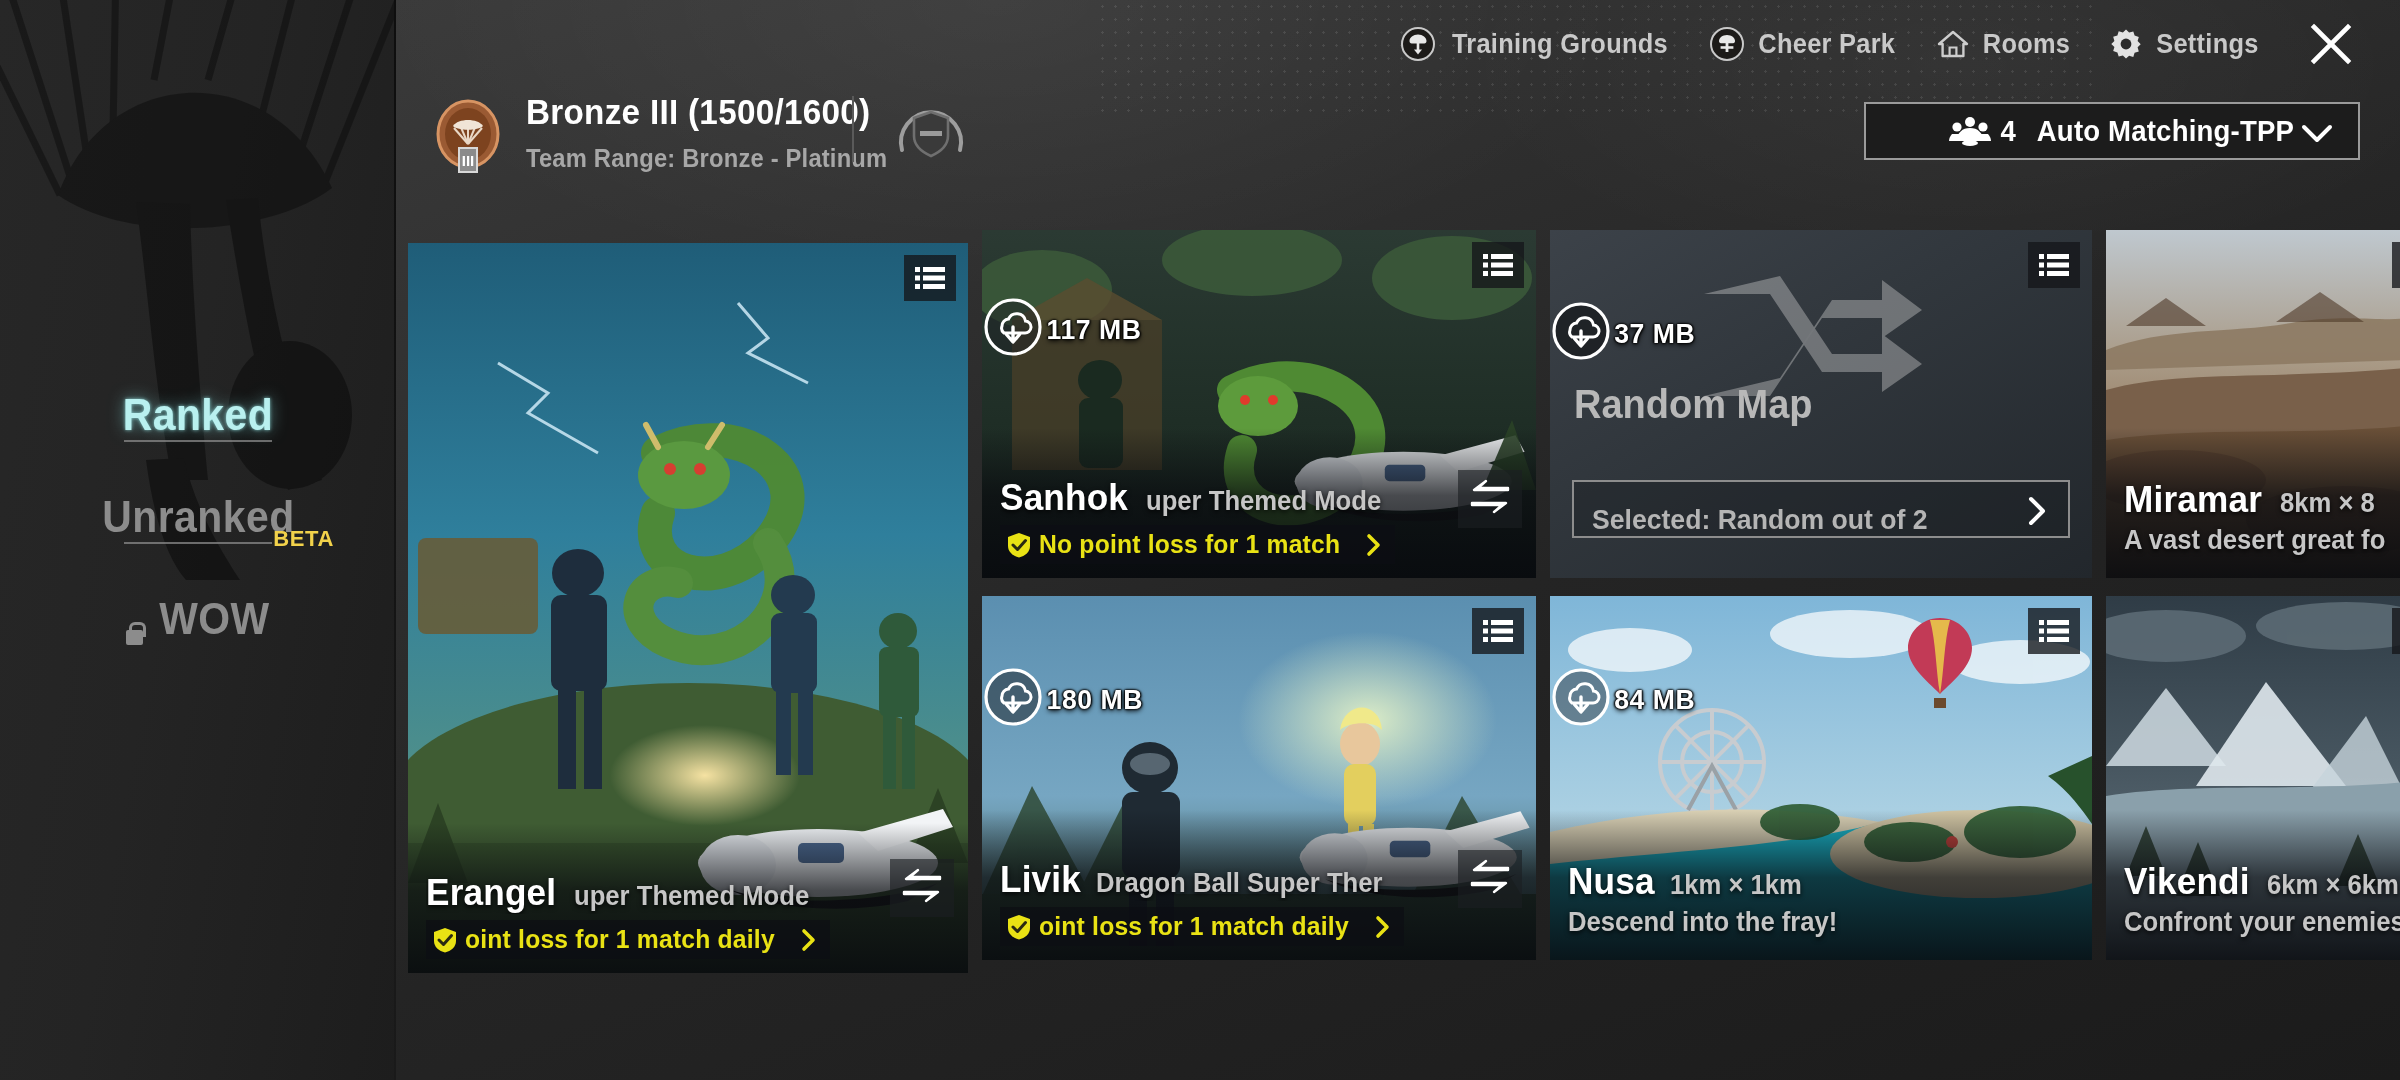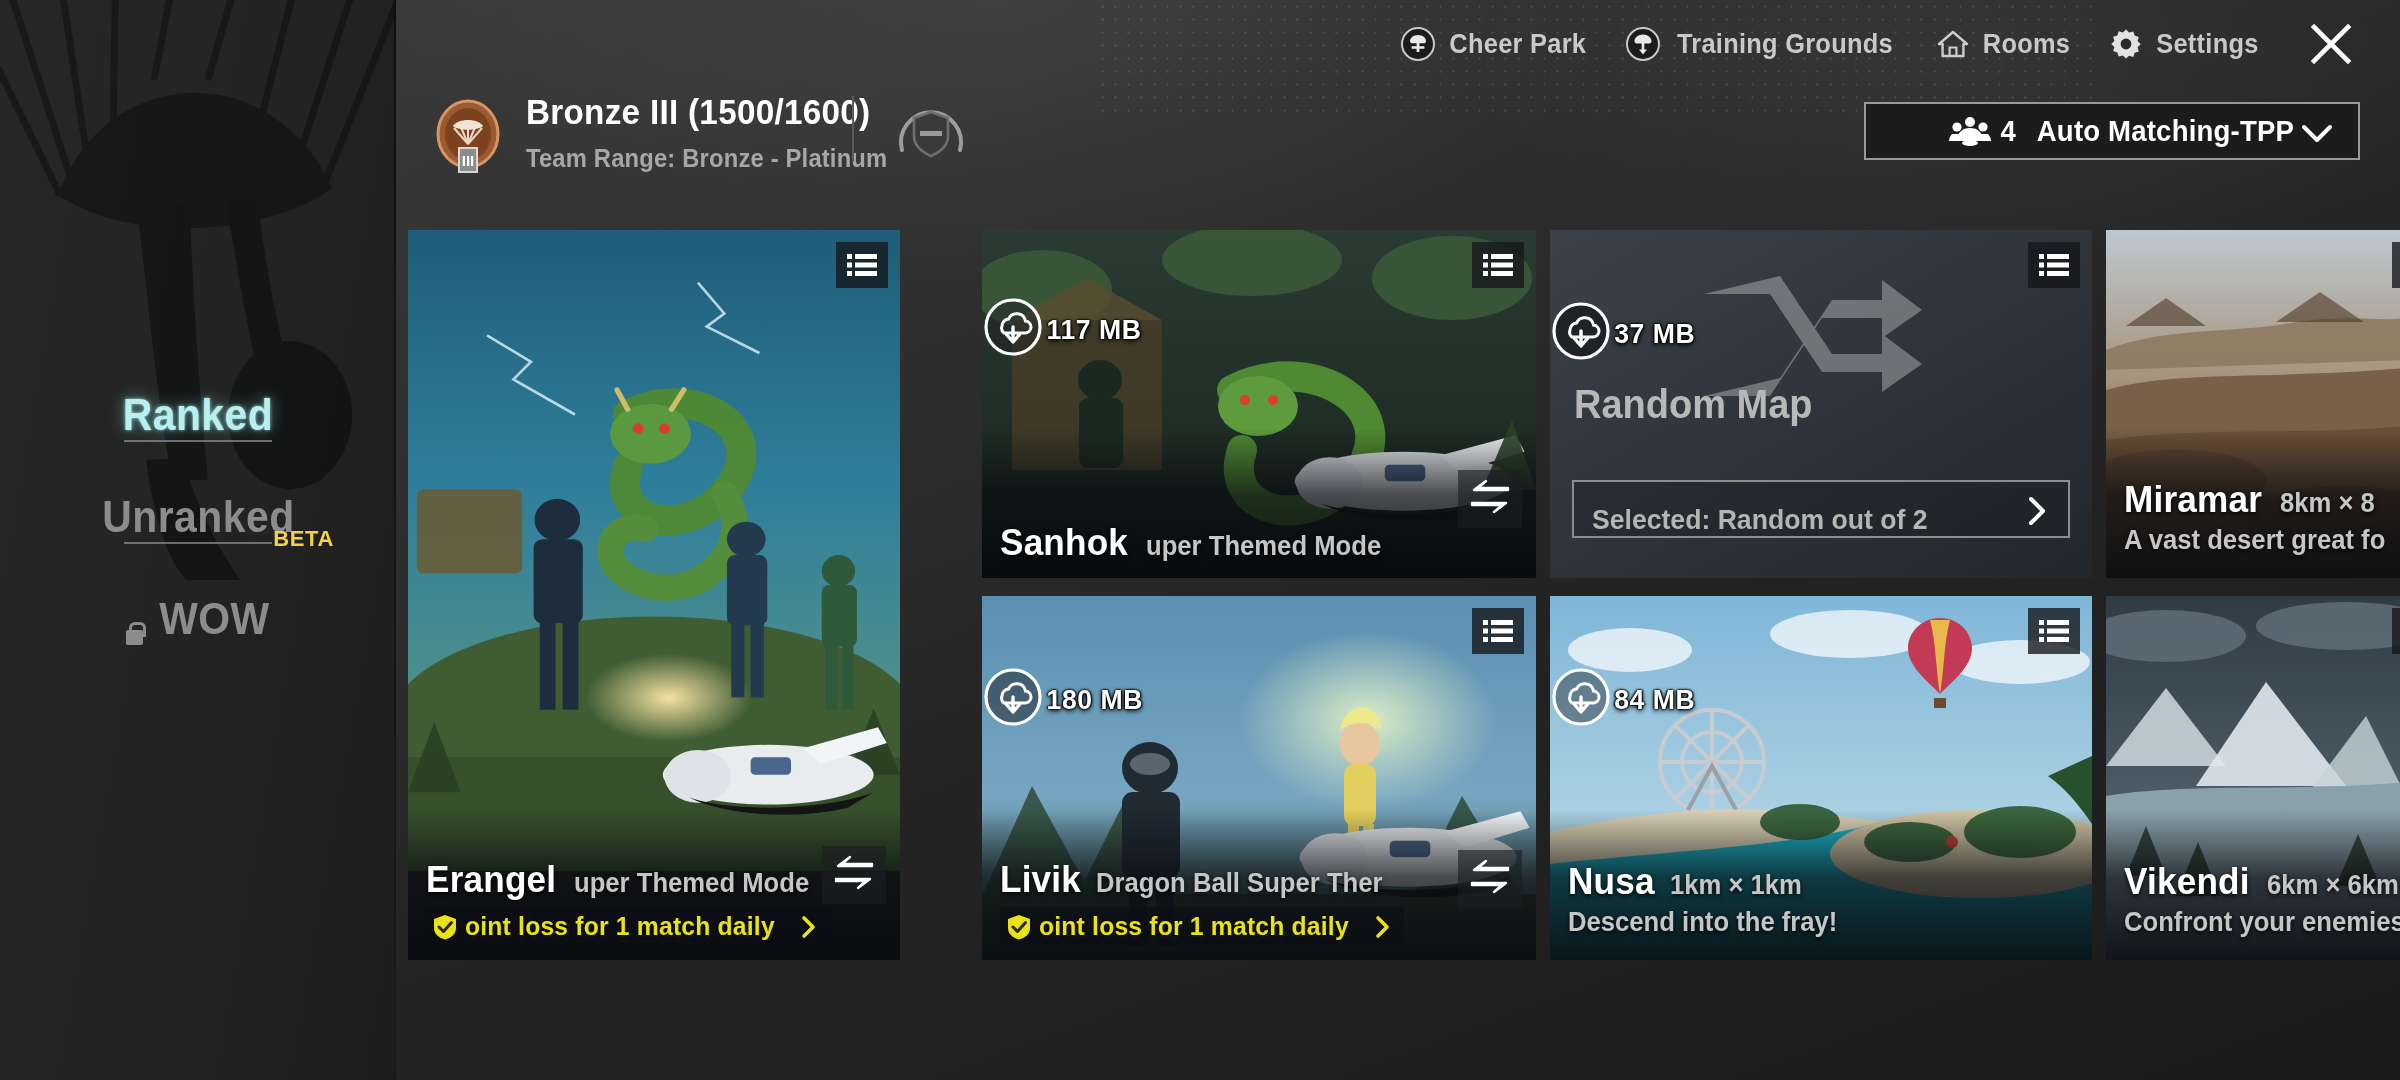--- a/index.html
+++ b/index.html
@@ -159,35 +159,35 @@
   </div>
 
   <div class="main">
     <div class="dotgrid"></div>
 
     <div class="topnav">
 
       <div class="nav-item">
         <svg class="nav-ico" viewBox="0 0 34 34">
           <circle cx="17" cy="17" r="16" fill="#1d1b19" stroke="#c9c9c9" stroke-width="2"></circle>
+          <path d="M17 7.5c-4.8 0-8.5 3.1-8.5 6.6 0 1.4.8 2.4 2.2 2.4h12.6c1.4 0 2.2-1 2.2-2.4 0-3.5-3.7-6.6-8.5-6.6z" fill="#e8e8e8"></path>
+          <rect x="15.7" y="15" width="2.6" height="8" fill="#e8e8e8"></rect>
+          <path d="M17 27.5l-4-5h8z" fill="#e8e8e8"></path>
+        </svg>
+        <span class="nav-label">Training Grounds</span>
+      </div>
+
+      <div class="nav-item">
+        <svg class="nav-ico" viewBox="0 0 34 34">
+          <circle cx="17" cy="17" r="16" fill="#1d1b19" stroke="#c9c9c9" stroke-width="2"></circle>
           <path d="M17 8c-4.6 0-8 2.8-8 6.1 0 1.3.7 2.2 2 2.2h12c1.3 0 2-.9 2-2.2C25 10.8 21.6 8 17 8z" fill="#e8e8e8"></path>
           <rect x="15.6" y="15" width="2.8" height="10" fill="#e8e8e8"></rect>
           <rect x="10.6" y="19.2" width="12.8" height="2.6" fill="#e8e8e8"></rect>
         </svg>
         <span class="nav-label">Cheer Park</span>
-      </div>
-
-      <div class="nav-item">
-        <svg class="nav-ico" viewBox="0 0 34 34">
-          <circle cx="17" cy="17" r="16" fill="#1d1b19" stroke="#c9c9c9" stroke-width="2"></circle>
-          <path d="M17 7.5c-4.8 0-8.5 3.1-8.5 6.6 0 1.4.8 2.4 2.2 2.4h12.6c1.4 0 2.2-1 2.2-2.4 0-3.5-3.7-6.6-8.5-6.6z" fill="#e8e8e8"></path>
-          <rect x="15.7" y="15" width="2.6" height="8" fill="#e8e8e8"></rect>
-          <path d="M17 27.5l-4-5h8z" fill="#e8e8e8"></path>
-        </svg>
-        <span class="nav-label">Training Grounds</span>
       </div>
 
       <div class="nav-item">
         <svg class="nav-ico" viewBox="0 0 34 34">
           <path d="M17 5 L31 17 L27.4 17 L27.4 29 L6.6 29 L6.6 17 L3 17 Z" fill="none" stroke="#cdcdcd" stroke-width="2.4" stroke-linejoin="round"></path>
           <path d="M13.6 29 L13.6 20.5 L20.4 20.5 L20.4 29" fill="none" stroke="#cdcdcd" stroke-width="2.2"></path>
         </svg>
         <span class="nav-label">Rooms</span>
       </div>
 
@@ -242,21 +242,21 @@
         <span class="team-label">4</span>
         <span class="team-label" style="margin-left:14px">Auto Matching-TPP</span>
         <svg class="team-chev" viewBox="0 0 34 30">
           <path d="M4 9 L17 22 L30 9" fill="none" stroke="#ffffff" stroke-width="4" stroke-linecap="round" stroke-linejoin="round"></path>
         </svg>
       </div>
     </div>
 
     <div class="grid">
 
-      <div class="card" style="left:0; top:0; width:492px; height:730px;">
+      <div class="card" style="left:0; top:13px; width:560px; height:730px;">
         <svg class="card-img" viewBox="0 0 560 730" preserveAspectRatio="xMidYMid slice">
           <defs>
             <linearGradient id="eSky" x1="0" y1="0" x2="0" y2="1">
               <stop offset="0%" stop-color="#1f5d78"></stop>
                 <stop offset="40%" stop-color="#2f7f9c"></stop>
               <stop offset="70%" stop-color="#4c8e8c"></stop>
                 <stop offset="100%" stop-color="#3e5f3a"></stop>
             </linearGradient>
             <radialGradient id="eGlow" cx="52%" cy="68%" r="28%">
               <stop offset="0%" stop-color="#ffe9a8" stop-opacity=".95"></stop>
@@ -412,20 +412,30 @@
         <div class="swap-btn" style="right:14px; bottom:50px;">
           <svg width="44" height="40" viewBox="0 0 44 40">
             <path d="M40 9 L10 9 L18 2 L6 11 L40 11 Z" fill="#fff" stroke="#fff" stroke-width="2.4" stroke-linejoin="round"></path>
             <path d="M4 26 L34 26 L26 33 L38 24 L4 24 Z" fill="#fff" stroke="#fff" stroke-width="2.4" stroke-linejoin="round"></path>
           </svg>
         </div>
         <div class="card-foot">
           <div class="card-titleline">
             <span class="card-name">Sanhok</span>
             <span class="card-meta">uper Themed Mode</span>
+          </div>
+          <div class="promo">
+            <svg class="promo-shield" viewBox="0 0 26 26">
+              <path d="M13 1 L24 5 L24 14 C24 20 19 24 13 25.5 C7 24 2 20 2 14 L2 5 Z" fill="#e9e214"></path>
+              <path d="M7 13 L11.5 17.5 L19.5 8.5" fill="none" stroke="#2a2a12" stroke-width="3" stroke-linecap="round" stroke-linejoin="round"></path>
+            </svg>
+            <span class="promo-text">No point loss for 1 match</span>
+            <svg class="promo-chev" viewBox="0 0 22 24">
+              <path d="M6 3 L15 12 L6 21" fill="none" stroke="#e9e214" stroke-width="3.6" stroke-linecap="round" stroke-linejoin="round"></path>
+            </svg>
           </div>
         </div>
       </div>
 
       <div class="card" style="left:574px; top:366px; width:554px; height:364px;">
         <svg class="card-img" viewBox="0 0 554 364" preserveAspectRatio="xMidYMid slice">
           <defs>
             <linearGradient id="lSky" x1="0" y1="0" x2="0" y2="1">
               <stop offset="0%" stop-color="#5b8fb0"></stop>
                 <stop offset="55%" stop-color="#76a6c2"></stop>

